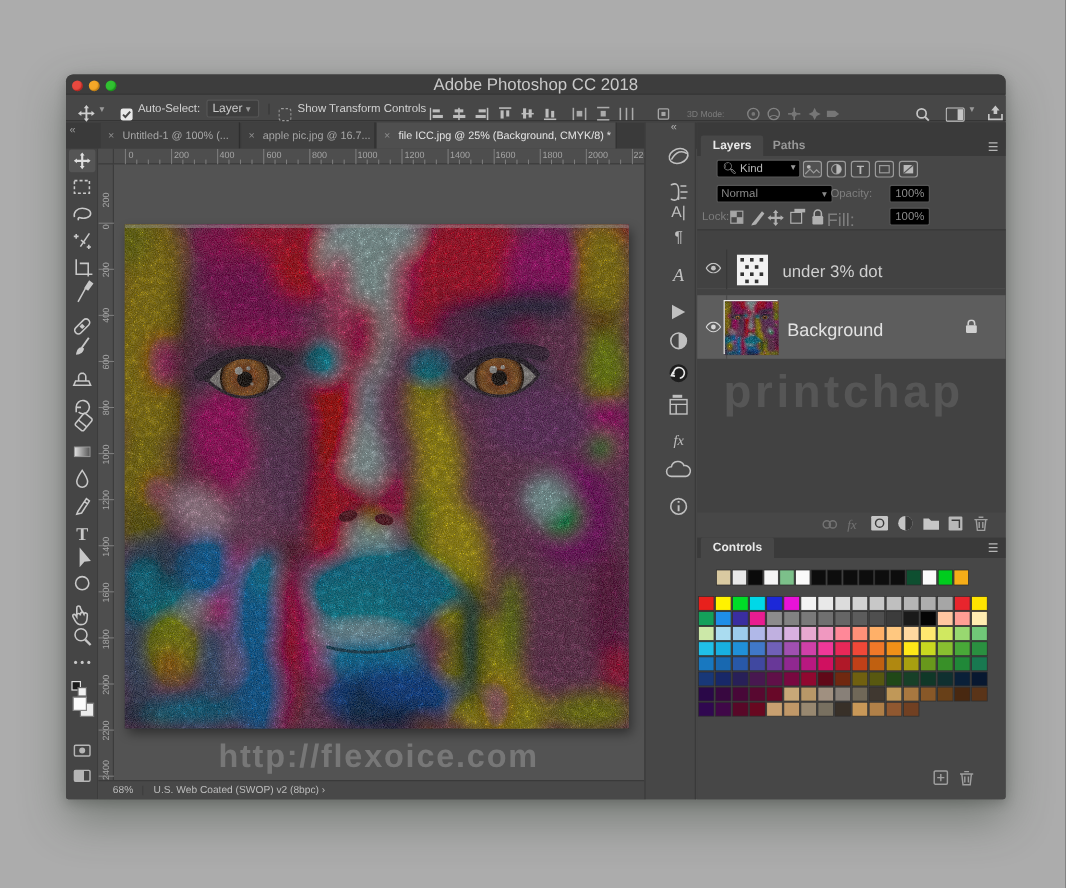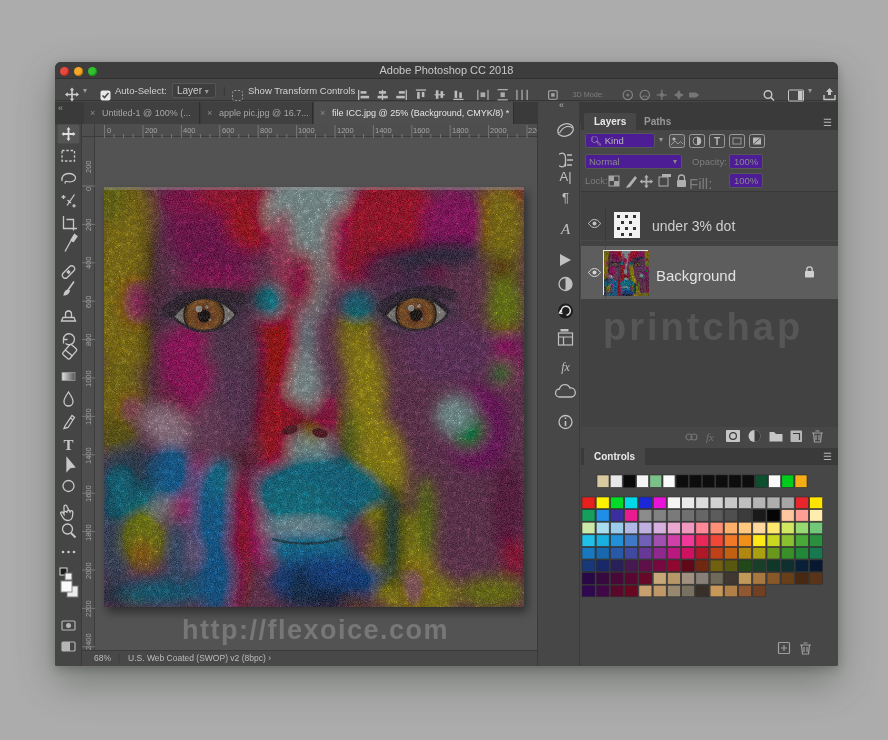--- a/index.html
+++ b/index.html
@@ -8,21 +8,21 @@
   .win { position:absolute; left:55px; top:62px; width:783px; height:604px;
          background:#474747; border-radius:6px 6px 2px 2px;
          box-shadow: 0 16px 38px rgba(52,62,52,0.45), 0 3px 10px rgba(0,0,0,0.22); }
   
   .titlebar { position:absolute; left:0; top:0; width:100%; height:17px; background:#3d3d3d;
               border-radius:6px 6px 0 0; border-bottom:1px solid #303030; }
   .tl { position:absolute; top:4.5px; width:9px; height:9px; border-radius:50%; }
   .tl.r { left:5px; background:#e8493f; box-shadow: inset -1px -1px 1px rgba(120,0,0,.5);}
   .tl.y { left:19px; background:#f4a728; box-shadow: inset -1px -1px 1px rgba(130,80,0,.5);}
   .tl.g { left:33px; background:#31c131; box-shadow: inset -1px -1px 1px rgba(0,90,0,.5);}
-  .title { position:absolute; top:0; left:0; width:100%; text-align:center; font-size:11px;
+  .title { position:absolute; top:0; left:0; width:100%; text-align:center; font-size:14px;
            line-height:17px; color:#c9c9c9; }
   
   .opts { position:absolute; left:0; top:18px; width:100%; height:21px; background:#474747;
           border-bottom:1px solid #353535; color:#d2d2d2; font-size:9.5px; }
   .opts .it { position:absolute; top:0; height:21px; line-height:21px; }
   .optbox { position:absolute; background:#3e3e3e; border:1px solid #555; border-radius:2px; height:15px; top:3px; font-size:10px; color:#ccc; line-height:13px; padding:0 4px; }
   
   .tabs { position:absolute; left:0; top:40px; width:100%; height:22px; background:#3a3a3a; }
   .tab { position:absolute; top:0; height:22px; font-size:9px; overflow:hidden; white-space:nowrap; line-height:22px;
          color:#a6a6a6; background:#404040; border-right:1px solid #2e2e2e; padding-left:18px; padding-right:10px; }
@@ -37,21 +37,21 @@
   .statusbar { position:absolute; left:0; bottom:0; width:100%; height:16px; background:#484848; border-top:1px solid #3a3a3a; color:#bcbcbc; font-size:8.5px; line-height:15px; }
   .canvasimg { position:absolute; left:22px; top:63px; width:420px; height:420px;
                box-shadow: 3px 5px 9px rgba(0,0,0,0.45); }
   .wm1 { position:absolute; left:100px; top:491px; font-size:27px; font-weight:bold; color:rgba(175,175,175,0.40); letter-spacing:1.5px;}
   .dock { position:absolute; left:482px; top:0; width:43px; height:564px; background:#474747; border-left:1px solid #3a3a3a; border-right:1px solid #3a3a3a; }
   .panels { position:absolute; left:526px; top:0; right:0; height:564px; background:#474747; border-radius:0 0 2px 0;}
   .ptabrow { position:absolute; left:0; width:100%; height:17px; background:#3a3a3a; }
   .ptab { position:absolute; top:0; height:17px; font-size:10px; font-weight:bold; line-height:17px; color:#e8e8e8; background:#474747; padding:0 10px; border-radius:2px 2px 0 0;}
   .ptab.inactive { background:transparent; color:#989898; font-weight:bold; }
   .pmenu { position:absolute; right:6px; color:#b5b5b5; font-size:10px; }
-  .sbox { position:absolute; background:#4c1d95; border:1px solid #565656; border-radius:2px; font-size:9.5px; color:#b9b9b9; }
+  .sbox { position:absolute; background:#000000; border:1px solid #565656; border-radius:2px; font-size:9.5px; color:#b9b9b9;margin-left:12px; }
   .dim { color:#7e7e7e; }
 </style>
 </head>
 <body>
 <svg width="0" height="0" style="position:absolute">
 <defs>
  <radialGradient id="iris">
         <stop offset="0" stop-color="#7a3210"></stop>
         <stop offset="0.45" stop-color="#b85c20"></stop>
         <stop offset="0.75" stop-color="#c87828"></stop>

